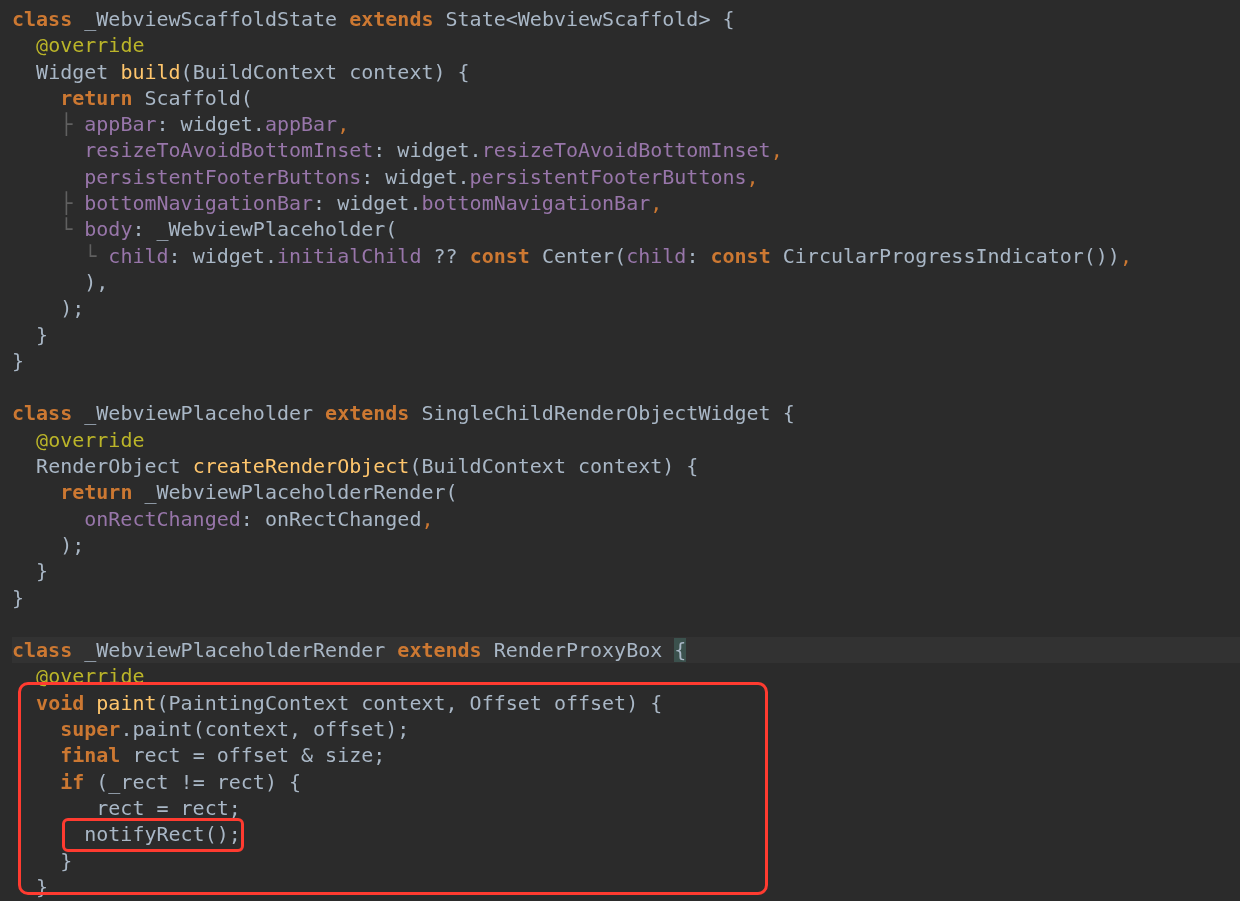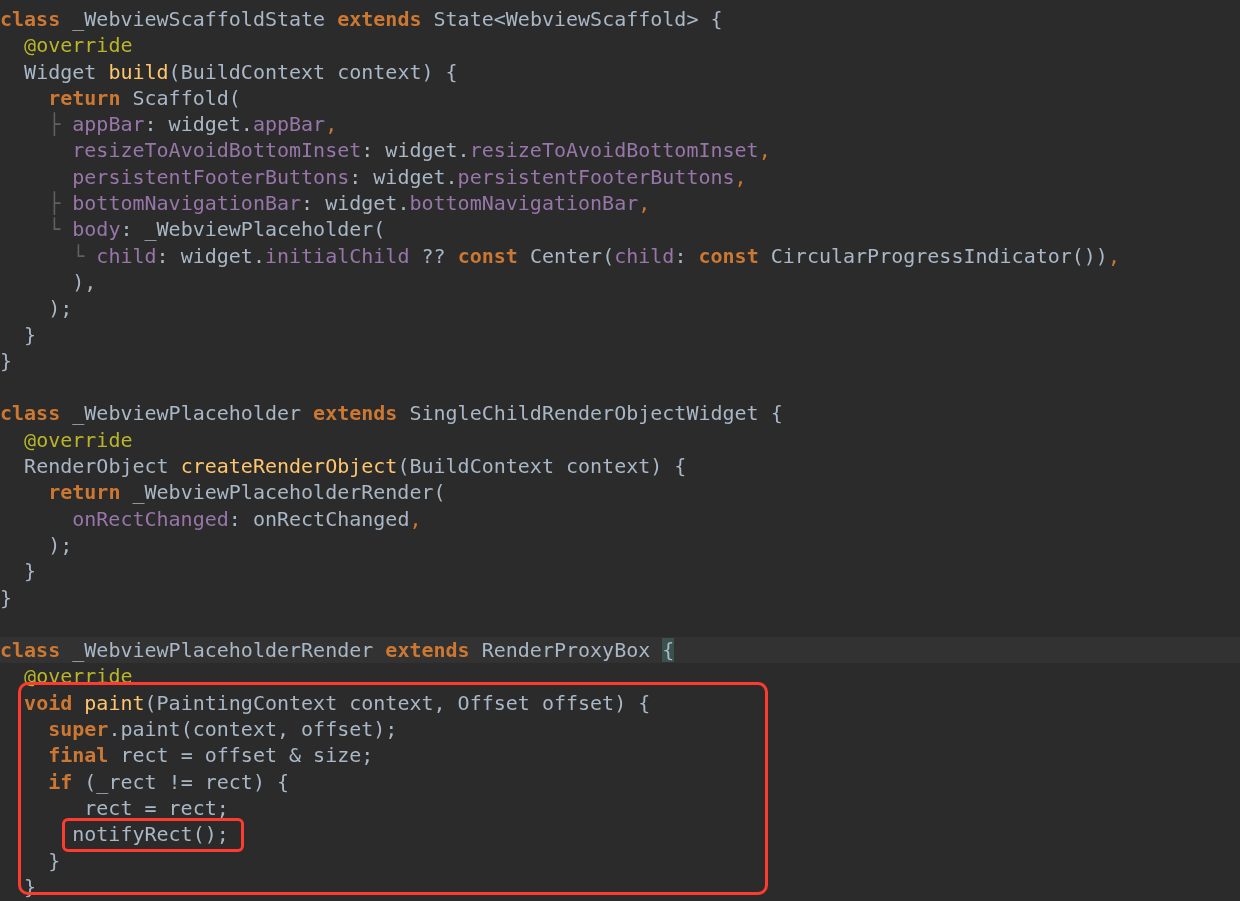--- a/index.html
+++ b/index.html
@@ -5,21 +5,21 @@
   html, body {
     margin: 0;
     padding: 0;
     width: 1240px;
     height: 901px;
     background: #2b2b2b;
     overflow: hidden;
   }
   pre.code {
     margin: 0;
-    padding: 6px 0 0 0;
+    padding: 6px 0 0 12px;
     font-family: "Menlo", "Consolas", monospace;
     font-size: 20px;
     line-height: 26.3px;
     color: #a9b7c6;
     white-space: pre;
     position: relative;
   }
   .kw   { color: #cc7832; font-weight: bold; }
   .fn   { color: #ffc66d; }                      
   .prop { color: #9876aa; }                      

